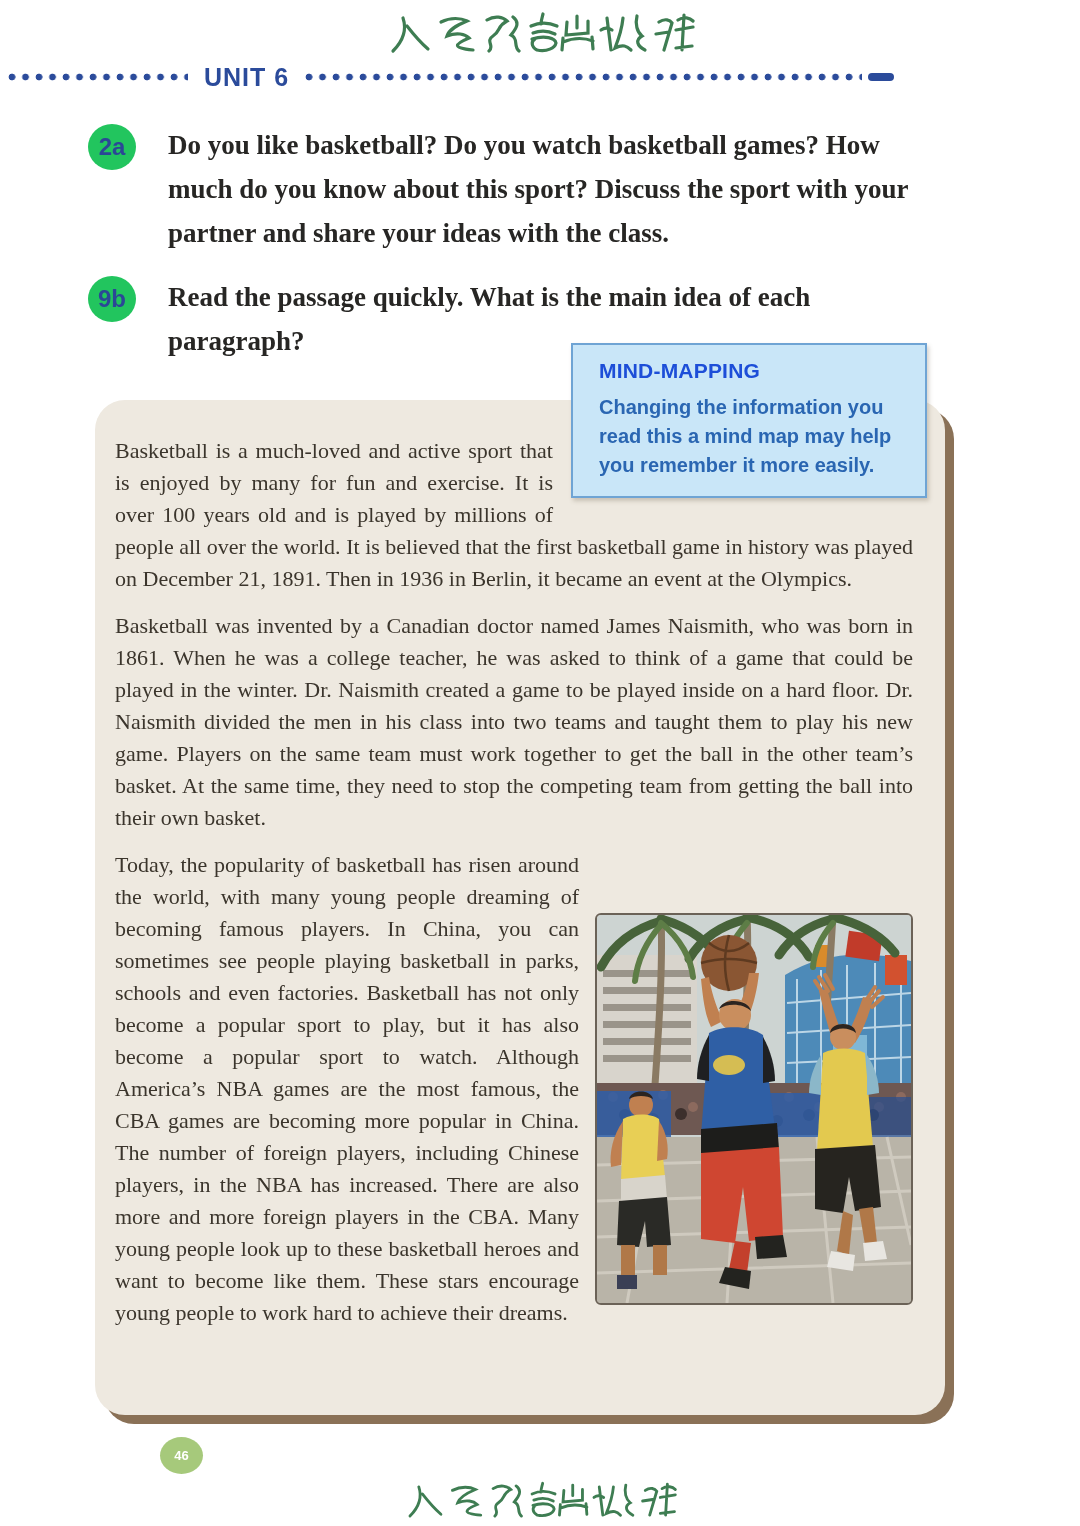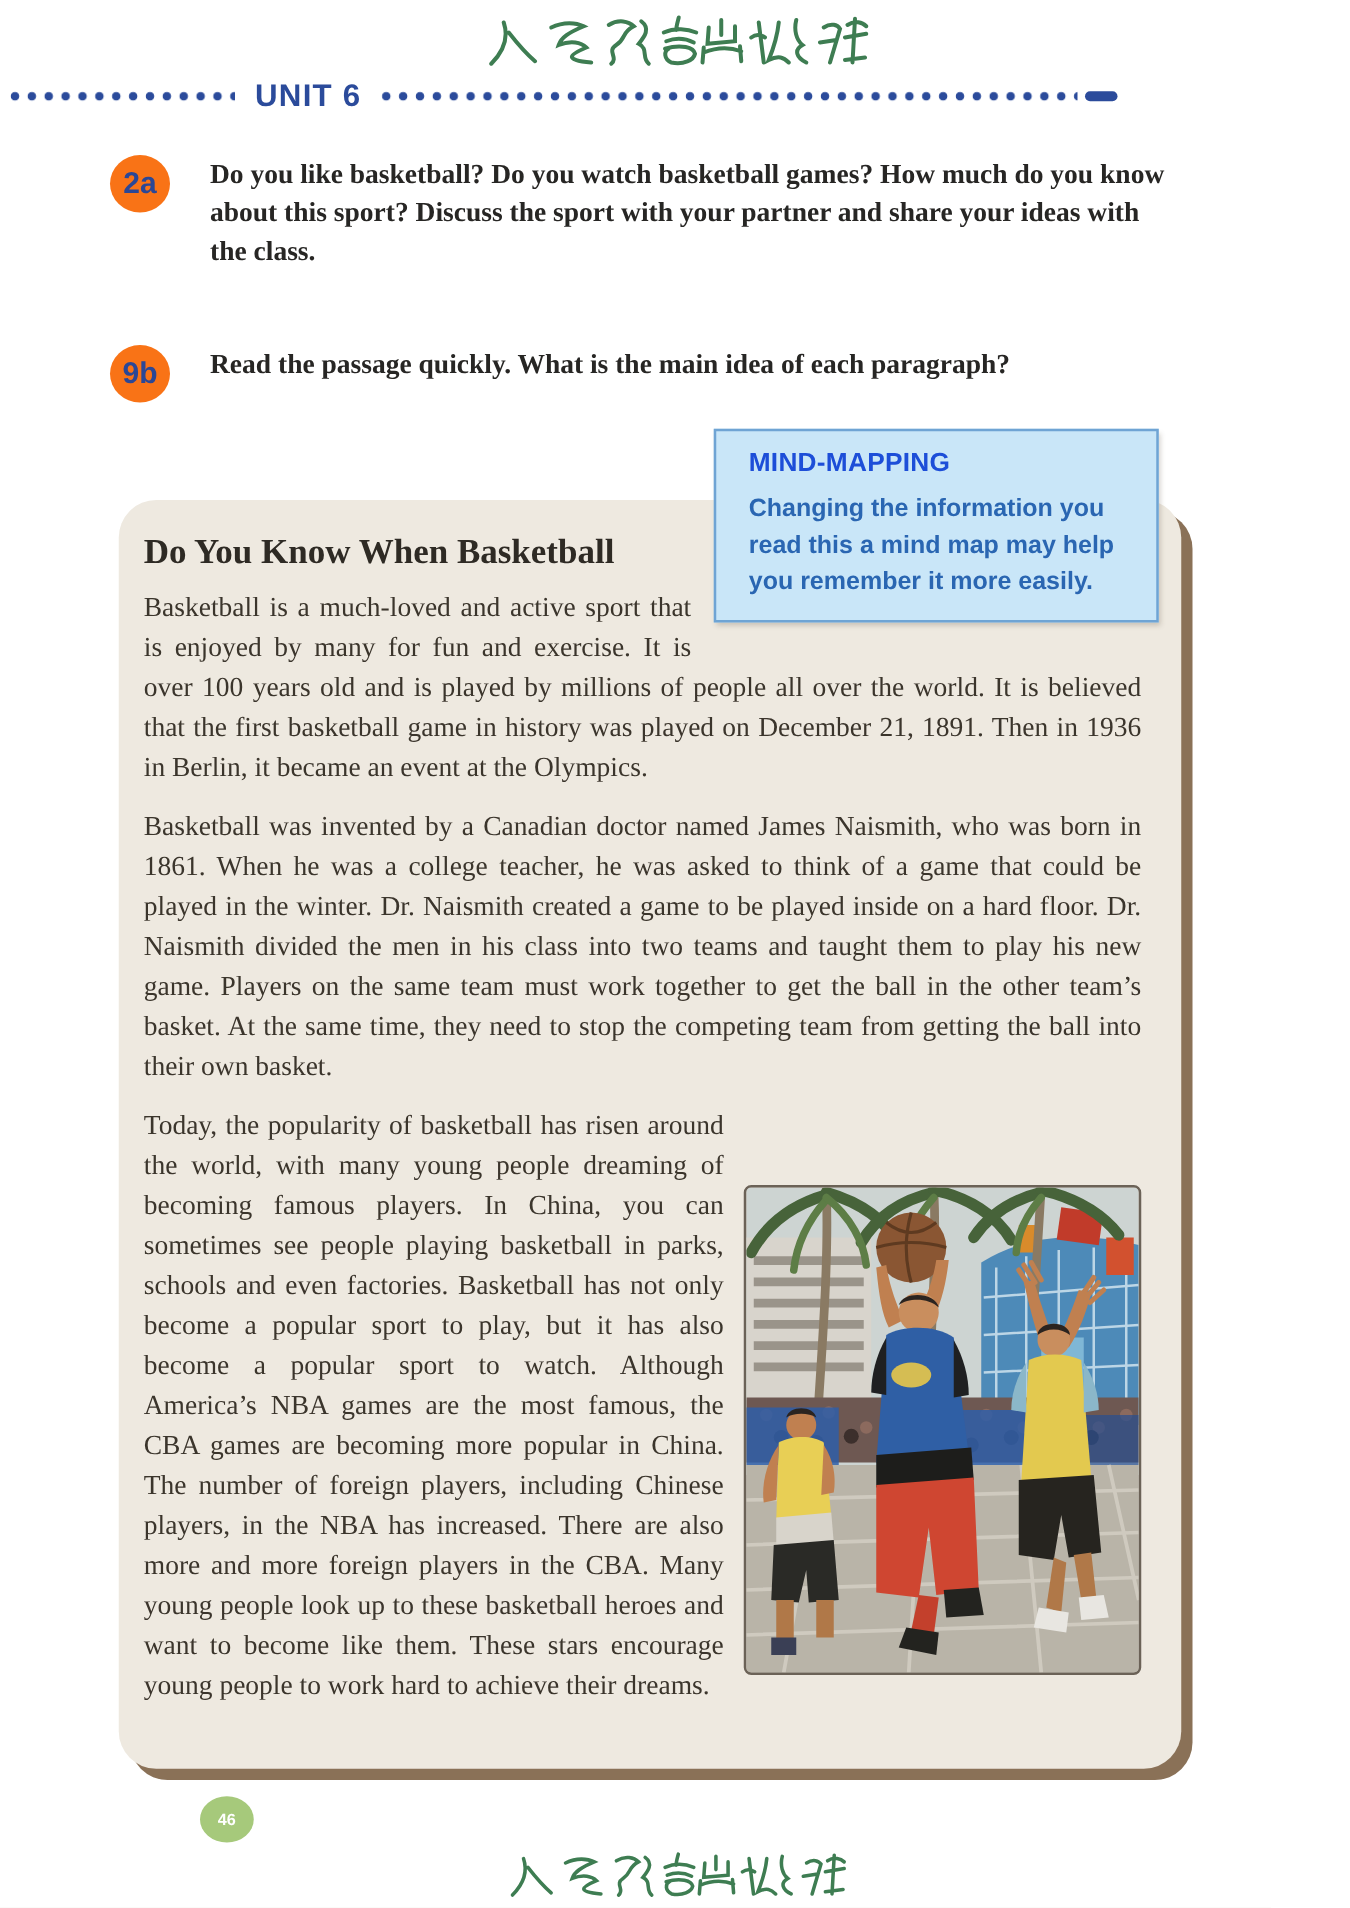--- a/index.html
+++ b/index.html
@@ -42,28 +42,28 @@
     background: #2b4b9b; margin-right: 14px; flex: 0 0 auto;
   }
 
   
   .exercise { position: absolute; left: 0; width: 1080px; }
   .exercise-2a { top: 120px; }
   .exercise-2b { top: 272px; }
   .ex-badge {
     position: absolute; left: 88px; top: 4px;
     width: 48px; height: 46px; border-radius: 50%;
-    background: #f97316;
+    background: #22c55e;
     display: flex; align-items: center; justify-content: center;
     font-family: "Liberation Sans", sans-serif;
     font-weight: bold; font-size: 24px; color: #2b4796;
   }
   .ex-text {
     position: absolute; left: 168px; top: 3px; width: 772px;
-    font-weight: bold; font-size: 22px; line-height: 31px;
+    font-weight: bold; font-size: 27px; line-height: 44px;
     color: #272624;
   }
 
   
   .card {
     position: absolute; left: 95px; top: 400px;
     width: 850px; min-height: 1015px;
     background: #eee9e0;
     border-radius: 30px;
     box-shadow: 9px 9px 0 0 #8a7157;
@@ -151,21 +151,20 @@
 </div>
 
 <div class="tip-box">
   <div class="tip-title">MIND-MAPPING</div>
   <div class="tip-body">Changing the information you read this a mind map may help you remember it more easily.</div>
 </div>
 
 <div class="card">
   <div class="tip-spacer"></div>
   <h2 class="card-title">
-    <span>Do You Know When Basketball</span>
   </h2>
   <p class="para">Basketball is a much-loved and active sport that is enjoyed by many for fun and exercise. It is over 100 years old and is played by millions of people all over the world. It is believed that the first basketball game in history was played on December 21, 1891. Then in 1936 in Berlin, it became an event at the Olympics.</p>
   <p class="para">Basketball was invented by a Canadian doctor named James Naismith, who was born in 1861. When he was a college teacher, he was asked to think of a game that could be played in the winter. Dr. Naismith created a game to be played inside on a hard floor. Dr. Naismith divided the men in his class into two teams and taught them to play his new game. Players on the same team must work together to get the ball in the other team’s basket. At the same time, they need to stop the competing team from getting the ball into their own basket.</p>
   <div class="para para3">
     <div class="photo-frame">
       <svg width="314" height="388" viewBox="0 0 314 388" aria-hidden="true">
 
         <rect x="0" y="0" width="314" height="230" fill="#cdd4d2"></rect>
 
         <rect x="0" y="40" width="100" height="130" fill="#d8d4cc"></rect>

